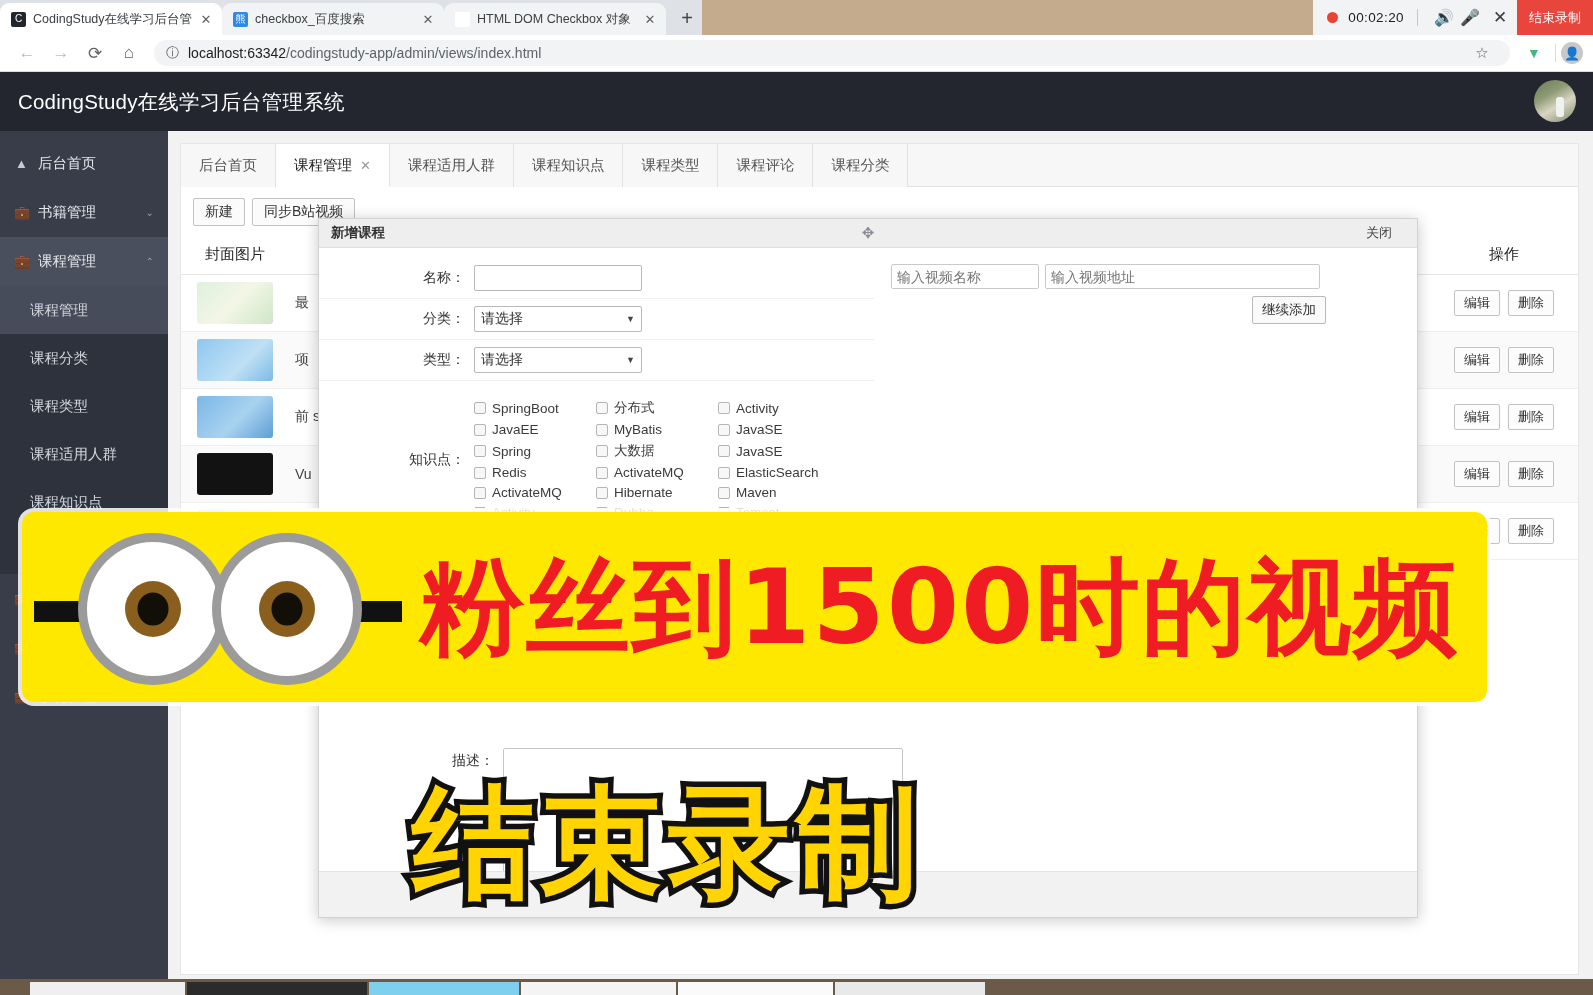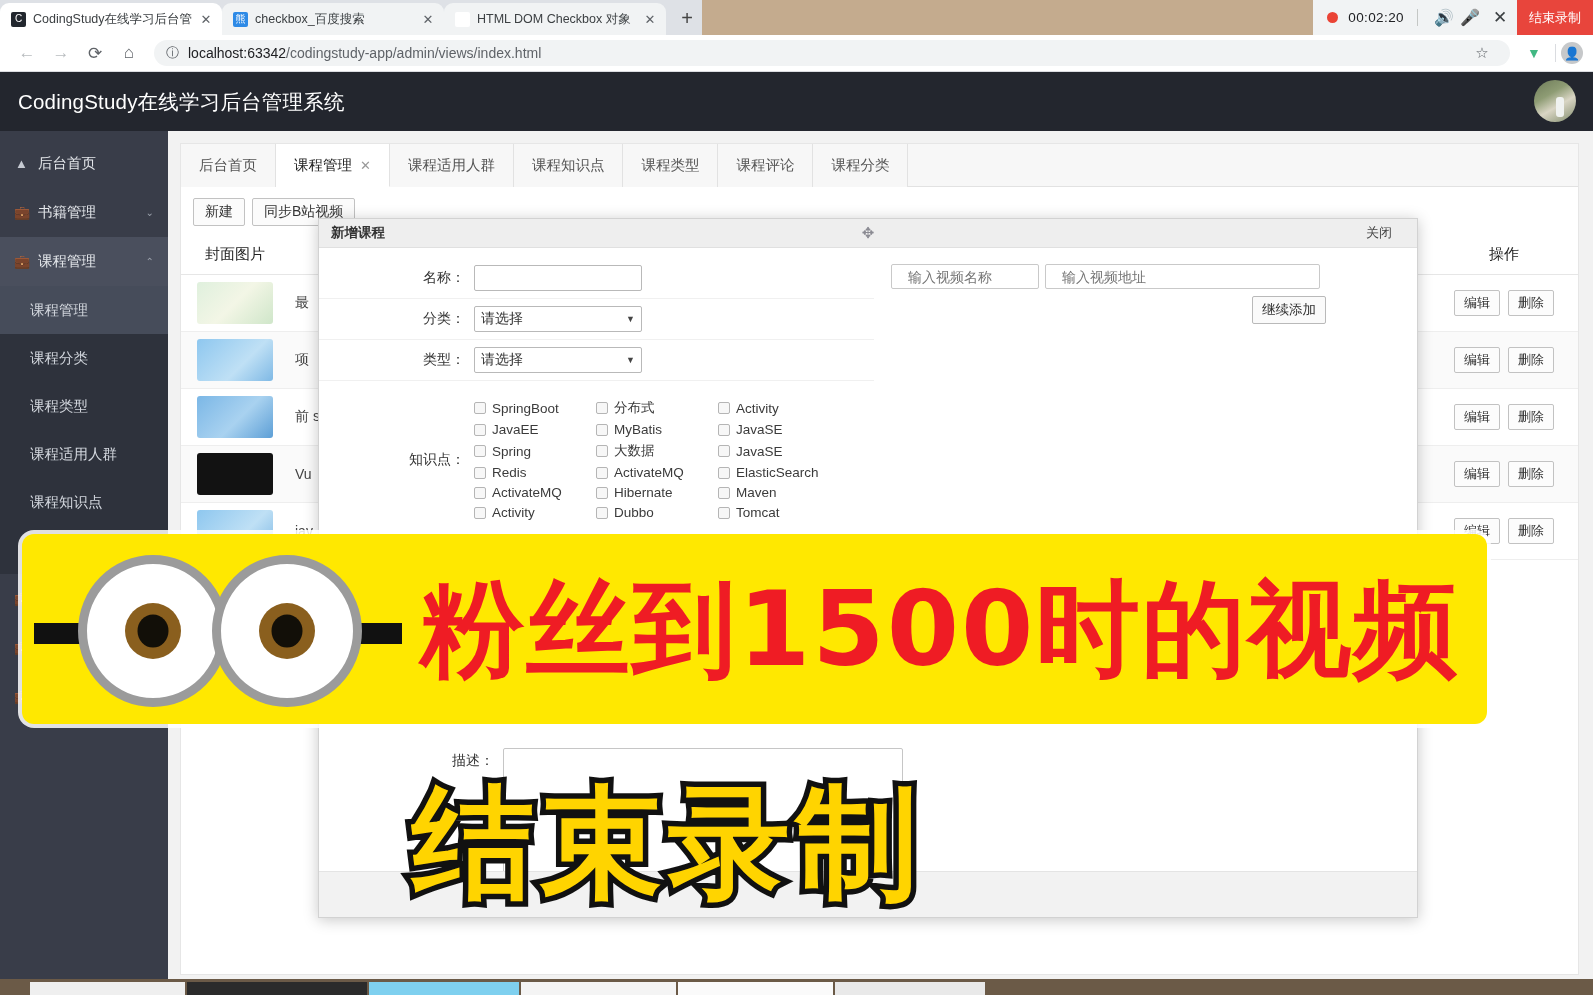--- a/index.html
+++ b/index.html
@@ -199,21 +199,21 @@
     font-size: 14px; padding: 0 6px; border-radius: 2px; color: #333;
     display: flex; align-items: center; position: relative;
   }
   .fselect .arr { position: absolute; right: 6px; font-size: 9px; color: #444; }
 
   .video-row {
     position: absolute; left: 572px; top: 16px; display: flex; gap: 6px;
   }
   .vinput {
     height: 25px; border: 1px solid #c9c9c9; background: #fff; border-radius: 2px;
-    font-size: 14px; padding: 0 16px; color: #9a9a9a;
+    font-size: 14px; padding: 0 5px; color: #9a9a9a;
   }
   .vinput.v1 { width: 148px; }
   .vinput.v2 { width: 275px; }
   .vadd {
     position: absolute; left: 933px; top: 48px;
     border: 1px solid #b9b9b9; background: #fafafa; font-size: 13.5px;
     padding: 4px 9px; border-radius: 2px; color: #333;
   }
 
   .kp-row { display: flex; align-items: center; padding-top: 18px; }
@@ -234,21 +234,20 @@
     position: absolute; left: 0; bottom: 0; width: 100%; height: 46px;
     background: #f2f2f2; border-top: 1px solid #e4e4e4;
   }
 
   
   .banner {
     position: absolute; left: 22px; top: 512px; width: 1465px; height: 190px;
     background: #ffe800; border-radius: 12px; z-index: 90;
     display: flex; align-items: center; padding-left: 12px;
     box-shadow: 0 0 0 4px rgba(255,255,255,.85);
-    margin-top: 22px;
   }
   .goggles { position: relative; width: 368px; height: 160px; flex-shrink: 0; }
   .strap {
     position: absolute; top: 74px; height: 21px; background: #111; width: 66px;
   }
   .strap.left { left: 0; }
   .strap.right { right: 0; }
   .eye {
     position: absolute; top: 6px; width: 150px; height: 152px; border-radius: 50%;
     background: #fff; border: 9px solid #9b9b9b;

